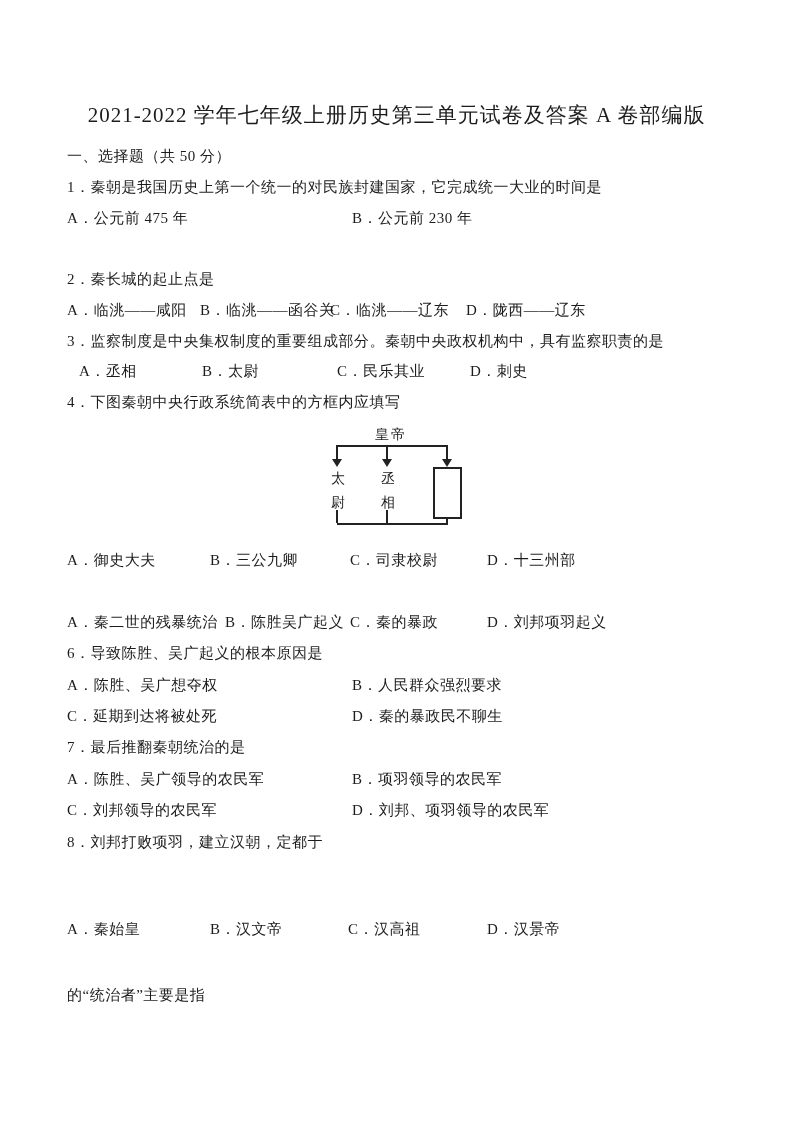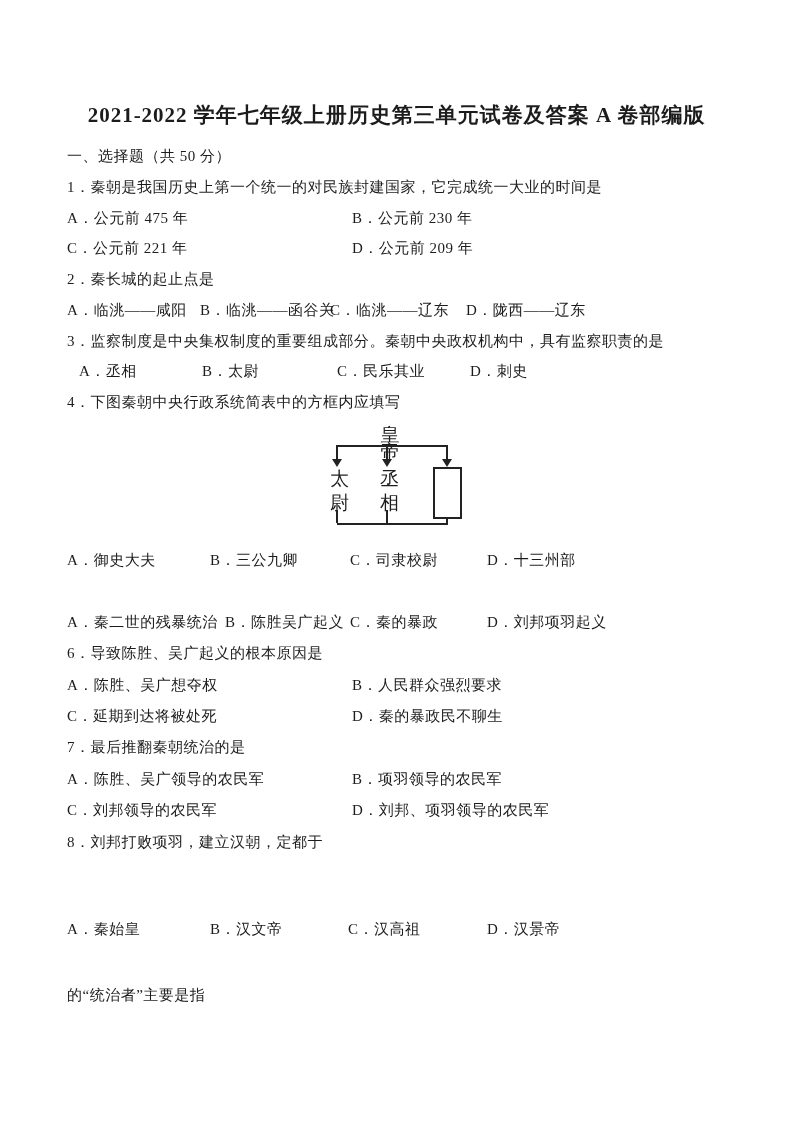--- a/index.html
+++ b/index.html
@@ -13,21 +13,21 @@
     font-family: "Liberation Serif", "DejaVu Serif", serif;
     color: #1c1c1c;
     overflow: hidden;
   }
   .title {
     position: absolute;
     left: 0; right: 0;
     top: 101px;
     text-align: center;
     font-size: 21px;
-    font-weight: bold;
+    font-weight: normal;
     letter-spacing: 1px;
     white-space: nowrap;
   }
   .line {
     position: absolute;
     left: 67px;
     right: 20px;
     height: 20px;
     font-size: 15px;
     line-height: 18px;
@@ -39,21 +39,21 @@
     top: 0;
     white-space: nowrap;
   }
   
   .diagram {
     position: absolute;
     left: 330px;
     top: 426px;
     width: 140px;
     height: 108px;
-    font-size: 19px;
+    font-size: 14px;
   }
   .dg-emperor {
     position: absolute;
     left: 41px; top: 0;
     width: 40px;
     text-align: center;
     line-height: 17px;
     letter-spacing: 2px;
   }
   .hline {
@@ -98,24 +98,20 @@
 <div class="page">
 
   <div class="title">2021-2022 学年七年级上册历史第三单元试卷及答案 A 卷部编版</div>
 
   <div class="line" style="top:147px">一、选择题（共 50 分）</div>
 
   <div class="line" style="top:178px">1．秦朝是我国历史上第一个统一的对民族封建国家，它完成统一大业的时间是</div>
   <div class="line" style="top:209px">
     <span class="opt" style="left:0px">A．公元前 475 年</span>
     <span class="opt" style="left:285px">B．公元前 230 年</span>
-  </div>
-  <div class="line" style="top:239px">
-    <span class="opt" style="left:0px">C．公元前 221 年</span>
-    <span class="opt" style="left:285px">D．公元前 209 年</span>
   </div>
 
   <div class="line" style="top:270px">2．秦长城的起止点是</div>
   <div class="line" style="top:301px">
     <span class="opt" style="left:0px">A．临洮——咸阳</span>
     <span class="opt" style="left:133px">B．临洮——函谷关</span>
     <span class="opt" style="left:263px">C．临洮——辽东</span>
     <span class="opt" style="left:399px">D．陇西——辽东</span>
   </div>
 

